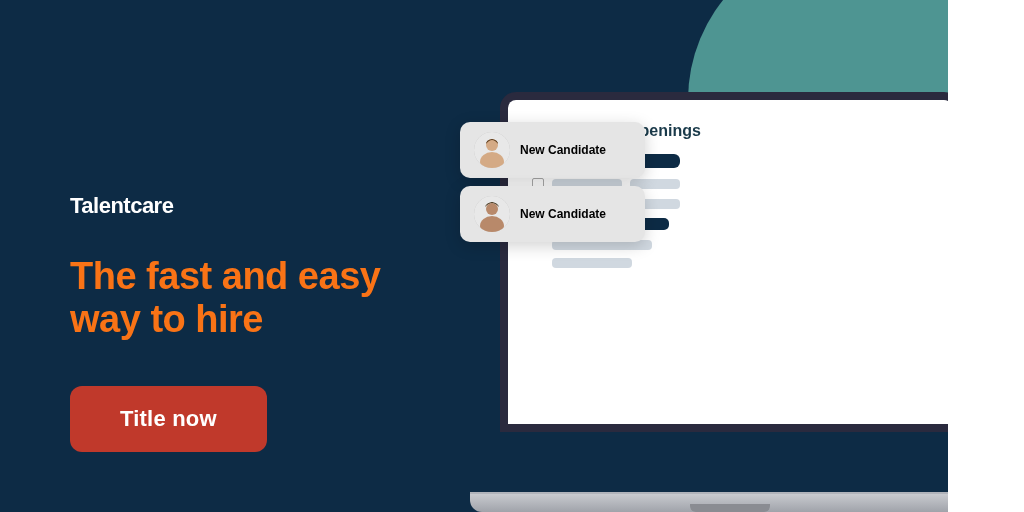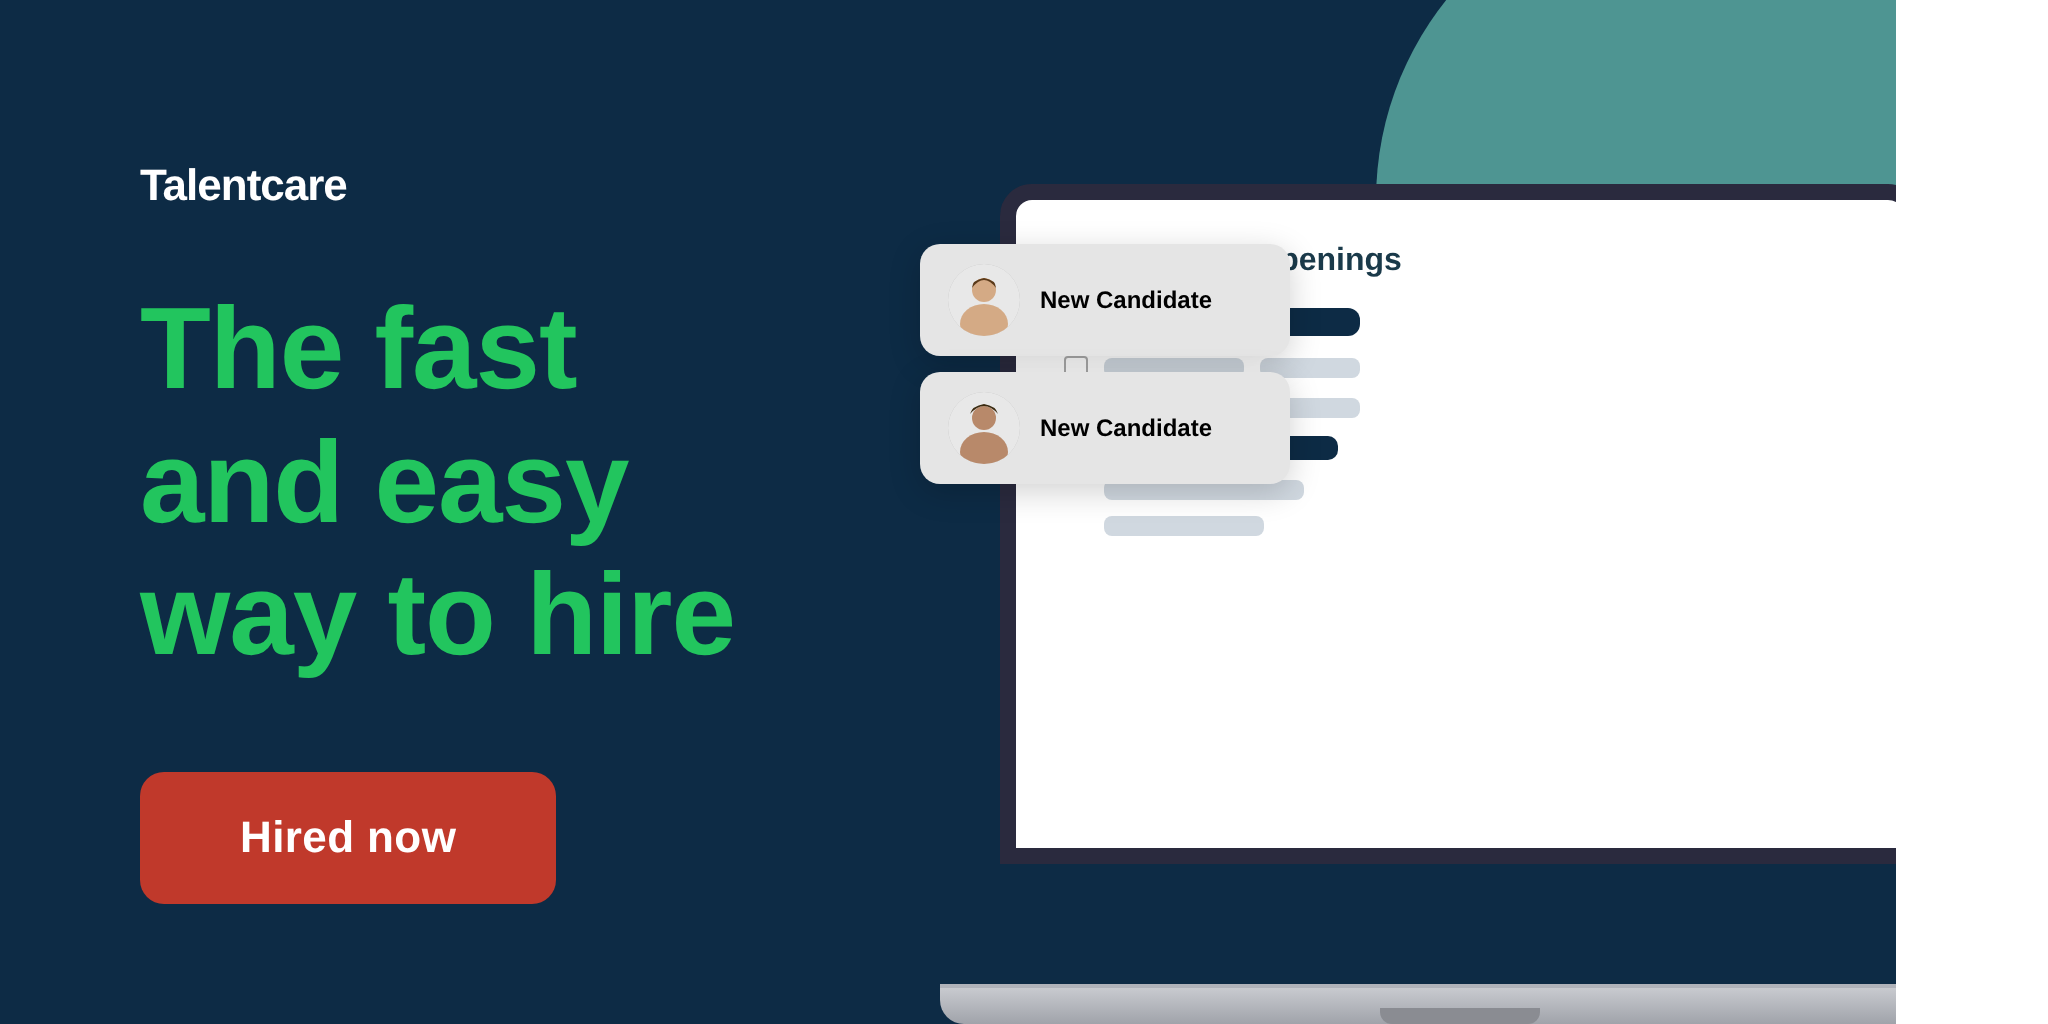--- a/index.html
+++ b/index.html
@@ -49,22 +49,22 @@
     }
 
     .logo-t {
       color: white;
       font-size: 22px;
       font-weight: 700;
       letter-spacing: -0.5px;
     }
 
     .headline {
-      color: #22c55e;
-      font-size: 58px;
+      color: #f97316;
+      font-size: 38px;
       font-weight: 800;
       line-height: 1.15;
       margin-bottom: 44px;
       letter-spacing: -0.5px;
     }
 
     .start-btn {
       background-color: #c0392b;
       color: white;
       border: none;
@@ -298,21 +298,21 @@
 
     
     <div class="logo">
       <span class="logo-t">Talentcare</span>
     </div>
 
     
     <h1 class="headline">The fast and easy way to hire</h1>
 
     
-    <button class="start-btn">Hired now</button>
+    <button class="start-btn">Title now</button>
 
   </div>
 
   <div class="right-content">
     <div class="laptop-wrapper">
 
       <div class="laptop-screen">
         <div class="screen-inner">
 
           <div class="job-openings-panel">

